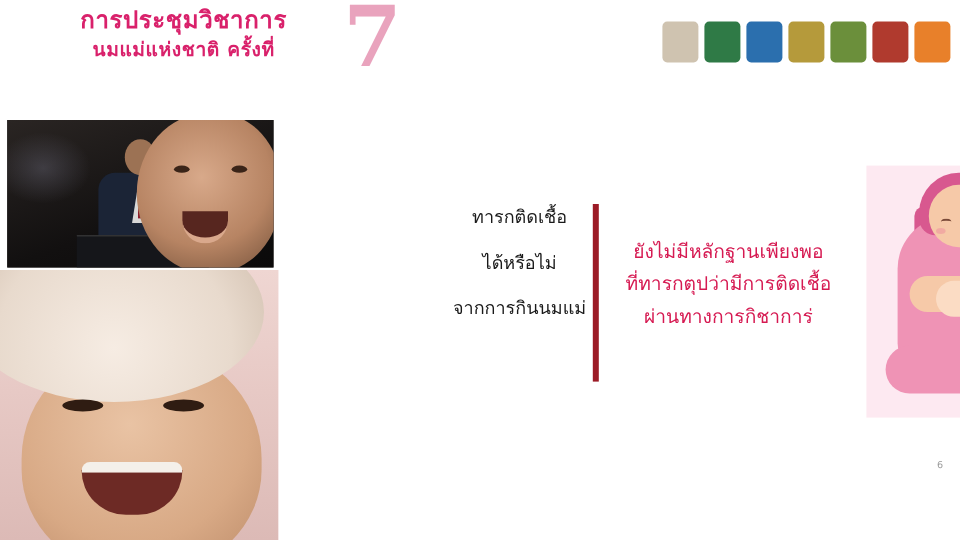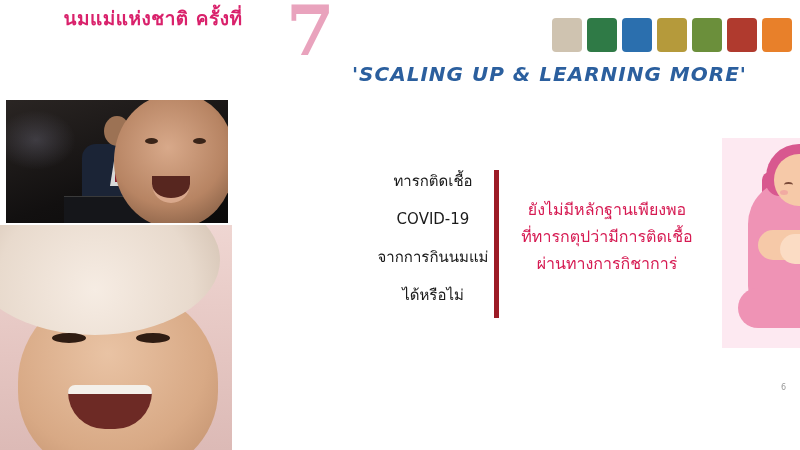--- a/index.html
+++ b/index.html
@@ -40,21 +40,21 @@
     font-family: "DejaVu Sans", sans-serif;
     font-size: 20px;
     font-weight: bold;
     color: #d9216b;
     letter-spacing: 0.5px;
     line-height: 24px;
     white-space: nowrap;
   }
   .hdr-line2 {
     font-family: "DejaVu Sans", sans-serif;
-    font-size: 19px;
+    font-size: 16px;
     font-weight: bold;
     color: #d9216b;
     letter-spacing: 0.5px;
     line-height: 24px;
     white-space: nowrap;
     margin-top: 2px;
   }
   .hdr-dates {
     margin-top: 6px;
     font-family: "DejaVu Sans", sans-serif;
@@ -368,26 +368,26 @@
   }
 </style>
 </head>
 <body>
 
 <div id="slide">
 
   <div class="header">
 
     <div class="hdr-title-wrap">
+      <div class="hdr-line1">การประชุมวิชาการ</div>
       <div class="hdr-line2">นมแม่แห่งชาติ ครั้งที่</div>
     </div>
 
     <div class="big-seven">7</div>
 
-    <div class="slogan">'SCALING UP &amp; LEARNING MORE'</div>
 
     <div class="logo-strip">
       <div class="logo" style="background:#cfc3b0;"></div>
       <div class="logo" style="background:#2f7a46;"></div>
       <div class="logo" style="background:#2b6fae;"></div>
       <div class="logo" style="background:#b59a3b;"></div>
       <div class="logo" style="background:#6b8f3b;"></div>
       <div class="logo" style="background:#b03a2e;"></div>
       <div class="logo" style="background:#e8802a;"></div>
     </div>
@@ -414,23 +414,22 @@
     <div class="pc-hat"></div>
     <div class="pc-eye-l"></div>
     <div class="pc-eye-r"></div>
     <div class="pc-mouth"></div>
   </div>
 
   <div class="content">
 
     <div class="question-block">
       <div class="q-line">ทารกติดเชื้อ</div>
-      <div class="q-line">COVID-19</div>
+      <div class="q-line">ได้หรือไม่</div>
       <div class="q-line">จากการกินนมแม่</div>
-      <div class="q-line">ได้หรือไม่</div>
     </div>
 
     <div class="divider-bar"></div>
 
     <div class="answer-block">
       <div class="a-line">ยังไม่มีหลักฐานเพียงพอ</div>
       <div class="a-line">ที่ทารกตุปว่ามีการติดเชื้อ</div>
       <div class="a-line">ผ่านทางการกิชาการ่</div>
     </div>
 

